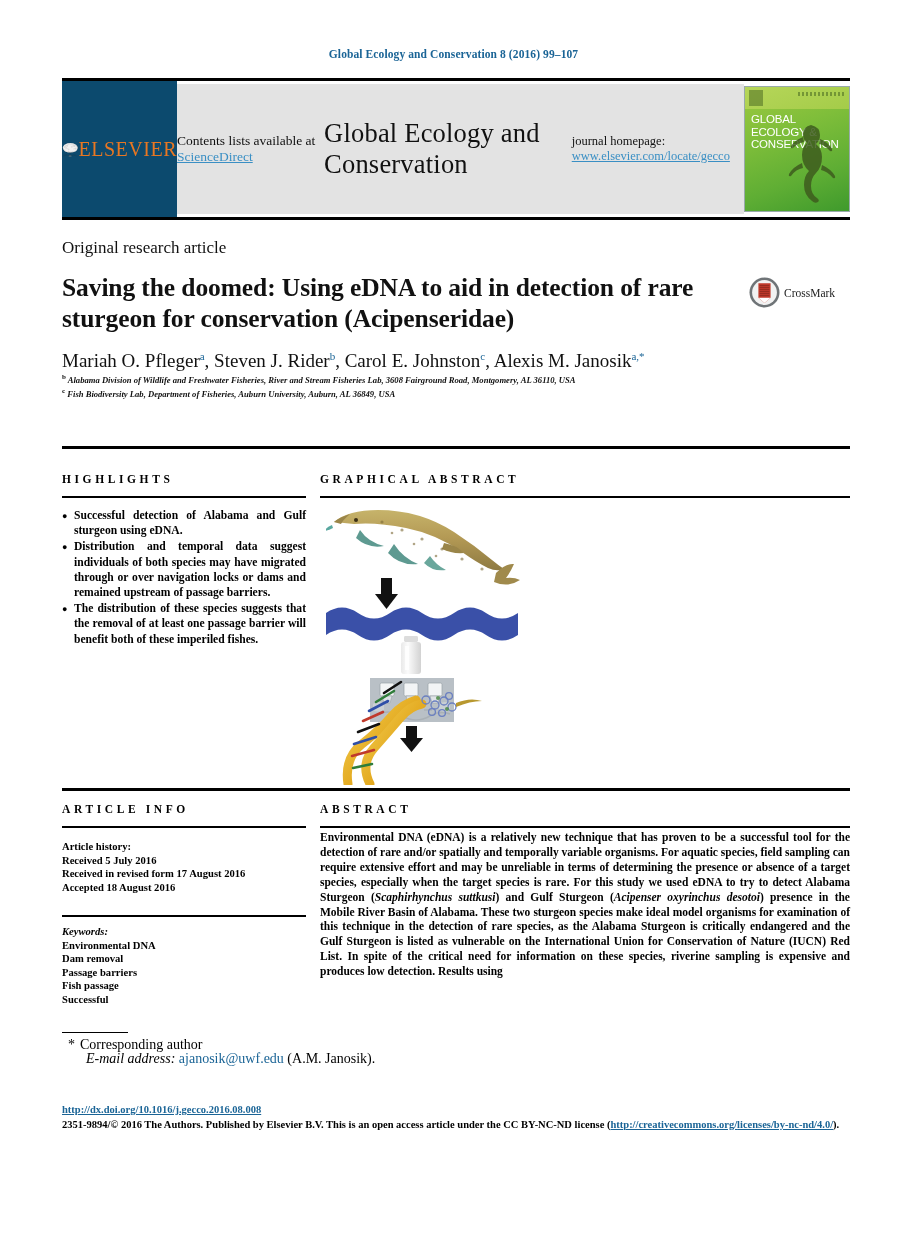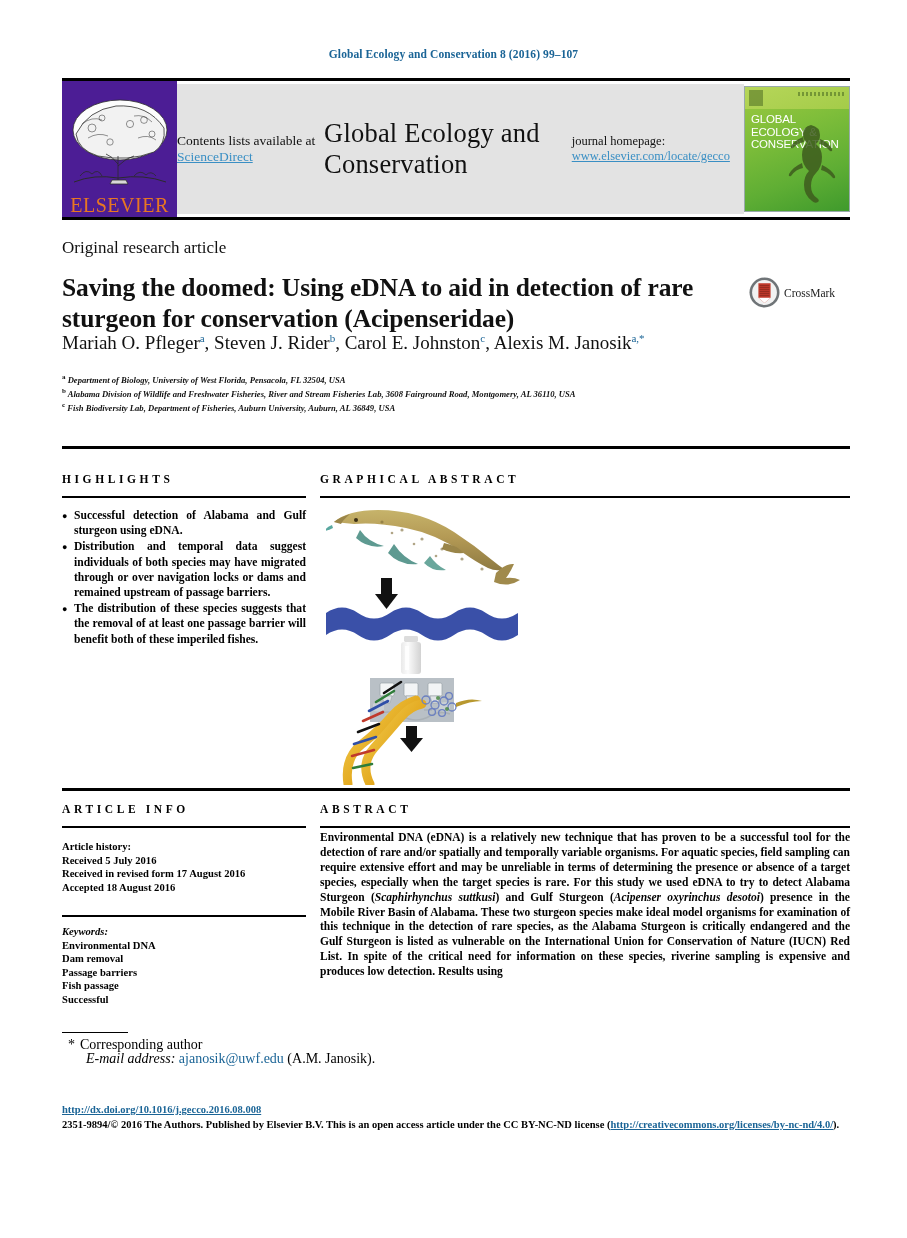--- a/index.html
+++ b/index.html
@@ -26,24 +26,24 @@
   
   .masthead {
     position: absolute; top: 78px; left: 62px; width: 788px; height: 142px;
     border-top: 3px solid #000;
     border-bottom: 3px solid #000;
     display: flex;
     align-items: stretch;
   }
   .elsevier-logo {
     width: 115px; flex: 0 0 115px;
-    display: flex; flex-direction: column;
+    display: flex; flex-direction: row;
     align-items: center; justify-content: flex-end;
     padding-bottom: 2px;
-    background: #4c1d95;
+    background: #0c4a6e;
   }
   .elsevier-tree { width: 104px; height: 100px; margin-top: 4px; }
   .elsevier-word {
     font-family: "Liberation Serif", serif;
     font-size: 20px; letter-spacing: 0.5px;
     color: #e87722; line-height: 1;
     margin-top: 1px;
   }
   .mast-center {
     flex: 1 1 auto;
@@ -88,21 +88,21 @@
   .art-type {
     position: absolute; top: 238px; left: 62px;
     font-size: 17px; color: #111;
   }
   .title {
     position: absolute; top: 272px; left: 62px; width: 660px;
     font-size: 25.5px; line-height: 31px; color: #111;
     letter-spacing: -0.1px;
   }
   .authors {
-    position: absolute; top: 327px; left: 62px; width: 720px;
+    position: absolute; top: 345px; left: 62px; width: 720px;
     font-size: 19px; color: #111; line-height: 23px;
   }
   .authors sup { font-size: 11px; color: #1a6496; vertical-align: super; }
   .affils {
     position: absolute; top: 372px; left: 62px; width: 720px;
     font-size: 8.6px; line-height: 11.2px;
     font-style: italic; font-weight: bold; color: #111;
   }
   .affils sup { font-style: normal; font-size: 7px; vertical-align: super; }
 
@@ -253,21 +253,20 @@
   </div>
 
   <div class="authors">
     <span><span>Mariah O. Pfleger</span><sup>a</sup></span>,
     <span><span>Steven J. Rider</span><sup>b</sup></span>,
     <span><span>Carol E. Johnston</span><sup>c</sup></span>,
     <span><span>Alexis M. Janosik</span><sup>a,*</sup></span>
   </div>
 
   <div class="affils">
-    <div><sup>a</sup> <span>Department of Biology, University of West Florida, Pensacola, FL 32504, USA</span></div>
     <div><sup>b</sup> <span>Alabama Division of Wildlife and Freshwater Fisheries, River and Stream Fisheries Lab, 3608 Fairground Road, Montgomery, AL 36110, USA</span></div>
     <div><sup>c</sup> <span>Fish Biodiversity Lab, Department of Fisheries, Auburn University, Auburn, AL 36849, USA</span></div>
   </div>
 
   <div class="rule-thick" style="top:446px;"></div>
 
   <div class="sec-head" style="top:473px; left:62px;">HIGHLIGHTS</div>
   <div class="sec-head" style="top:473px; left:320px;">GRAPHICAL ABSTRACT</div>
   <div class="rule-thin" style="top:496px; left:62px; width:244px;"></div>
   <div class="rule-thin" style="top:496px; left:320px; width:530px;"></div>

